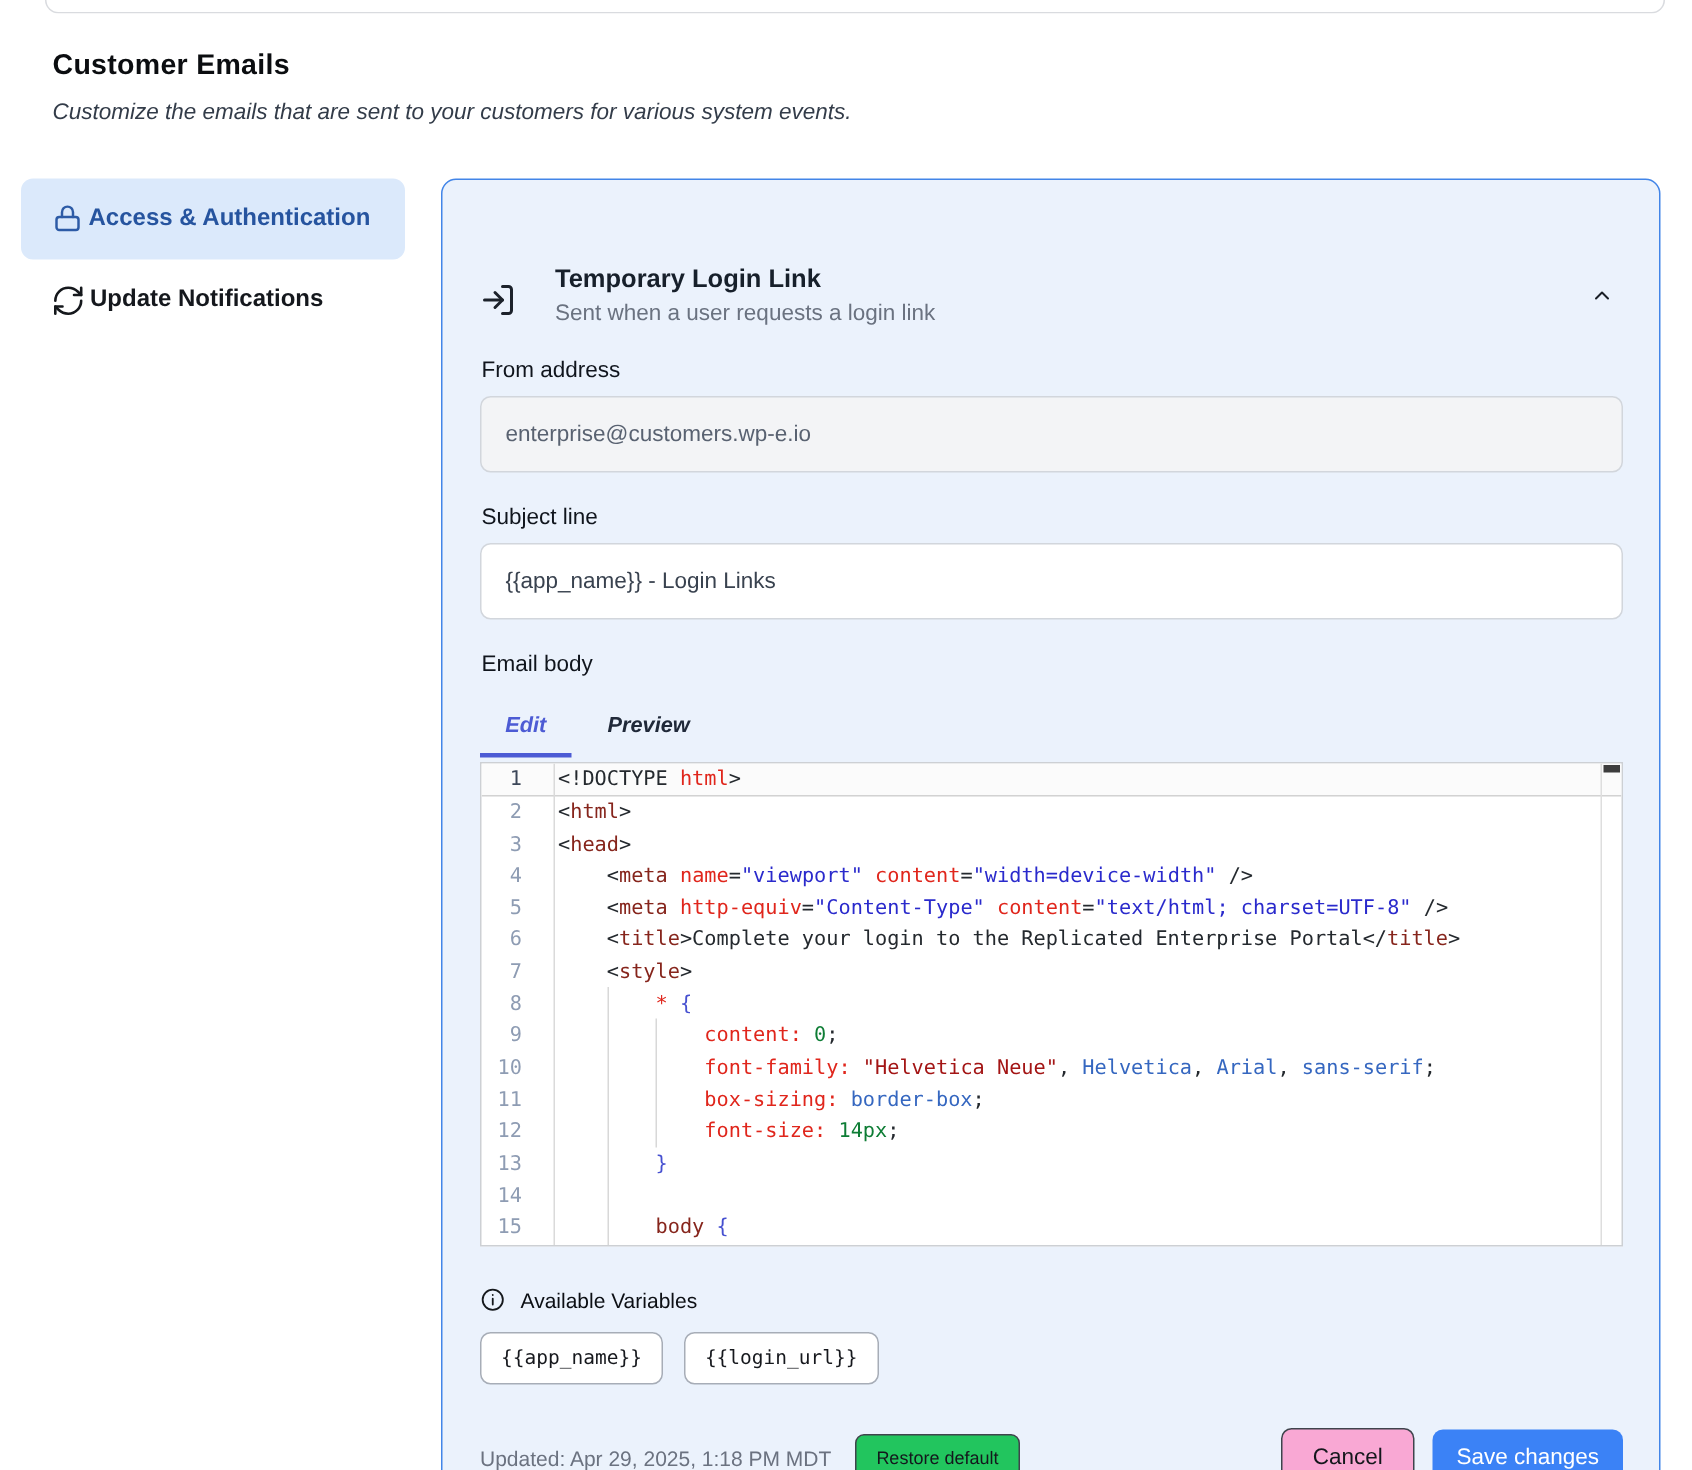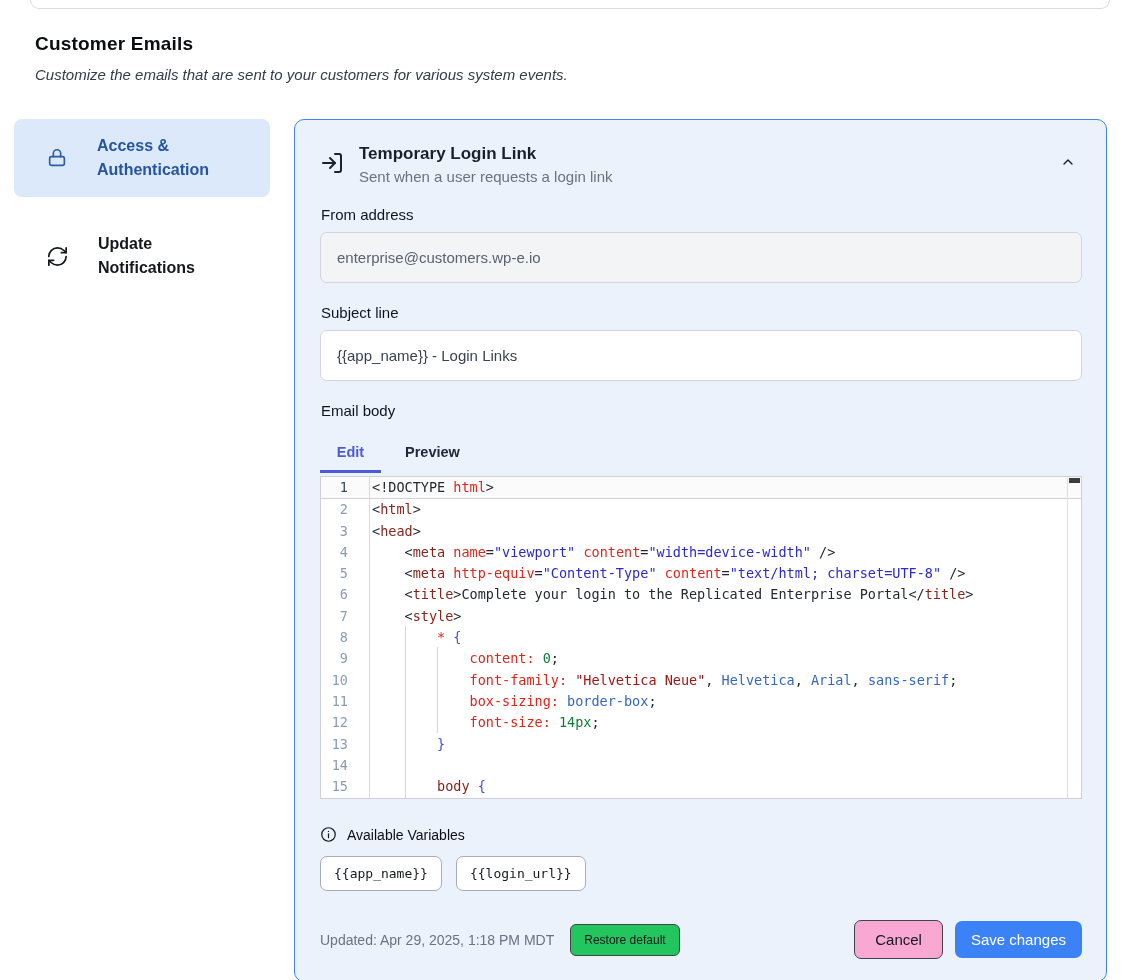--- a/index.html
+++ b/index.html
@@ -8,42 +8,42 @@
     font-family:"Liberation Sans","DejaVu Sans",sans-serif;color:#111722;
   }
   .top-card-edge{margin:0 18px 0 30px;height:8px;border:1px solid #d9dbdf;border-top:none;
     border-radius:0 0 10px 10px;}
   .page-title{margin:24px 0 0 35px;font-size:19px;font-weight:700;color:#0b0d10;letter-spacing:.2px;}
   .page-subtitle{margin:11px 0 0 35px;font-size:15px;color:#333c49;font-style:italic;}
   .content{display:flex;margin:36px 21px 0 14px;gap:24px;align-items:flex-start;}
 
   
   .sidebar{width:256px;flex:none;}
-  .side-item{display:flex;align-items:center;gap:29px;padding:15px 32px;border-radius:8px;
-    font-size:16px;font-weight:600;line-height:1.5;color:#15181d;margin-bottom:20px;cursor:pointer;}
+  .side-item{display:flex;align-items:center;gap:3px;padding:15px 20px;border-radius:8px;
+    font-size:16px;font-weight:600;line-height:1.5;color:#15181d;cursor:pointer;}
   .side-item.active{background:#dbe9fb;color:#26549f;}
   .side-item .icn{flex:none;display:flex;}
 
   
   .panel{flex:1;border:1.5px solid #4285e8;border-radius:10px;background:#ebf2fc;
     padding:24px 24px 22px 25px;box-sizing:border-box;}
-  .panel-header{display:flex;align-items:flex-start;gap:15px;}
+  .panel-header{display:flex;align-items:center;gap:26px;margin-top:32px;}
   .panel-header .icn{margin-top:7px;display:flex;}
   .ph-text{flex:1;}
   .ph-title{font-size:17px;font-weight:700;color:#17202b;}
   .ph-sub{font-size:15px;color:#6a7280;margin-top:4px;}
   .collapse-btn{background:none;border:none;padding:6px;margin-top:4px;cursor:pointer;display:flex;}
 
   .field-label{font-size:15px;color:#10151d;margin:21px 0 9px 1px;}
   .txt-input{width:100%;box-sizing:border-box;height:51px;border:1px solid #d2d6dc;border-radius:7px;
     padding:0 16px;font-size:15px;background:#ffffff;color:#39424f;outline:none;
     font-family:"Liberation Sans","DejaVu Sans",sans-serif;}
   .txt-input.muted{background:#f3f4f6;color:#596271;}
 
-  .tabs{display:flex;margin-top:15px;}
+  .tabs{display:flex;margin-top:15px;font-style:italic;}
   .tab{font-size:14.5px;font-weight:600;color:#202939;padding:10px 24px 12px;cursor:pointer;}
   .tab.active{color:#4c5bd4;border-bottom:3px solid #4c5bd4;padding:10px 0 10px;width:61px;text-align:center;}
 
   
   .editor{position:relative;margin-top:3px;height:321px;background:#ffffff;border:1px solid #cdd0d4;
     overflow:hidden;font-family:"DejaVu Sans Mono","Liberation Mono",monospace;font-size:13.5px;
     line-height:21.3px;cursor:text;}
   .cl{display:flex;white-space:pre;}
   .cl .ln{flex:none;width:48px;padding-right:21px;box-sizing:border-box;text-align:right;color:#8e9cb3;}
   .cl .cd{padding-left:3px;}

